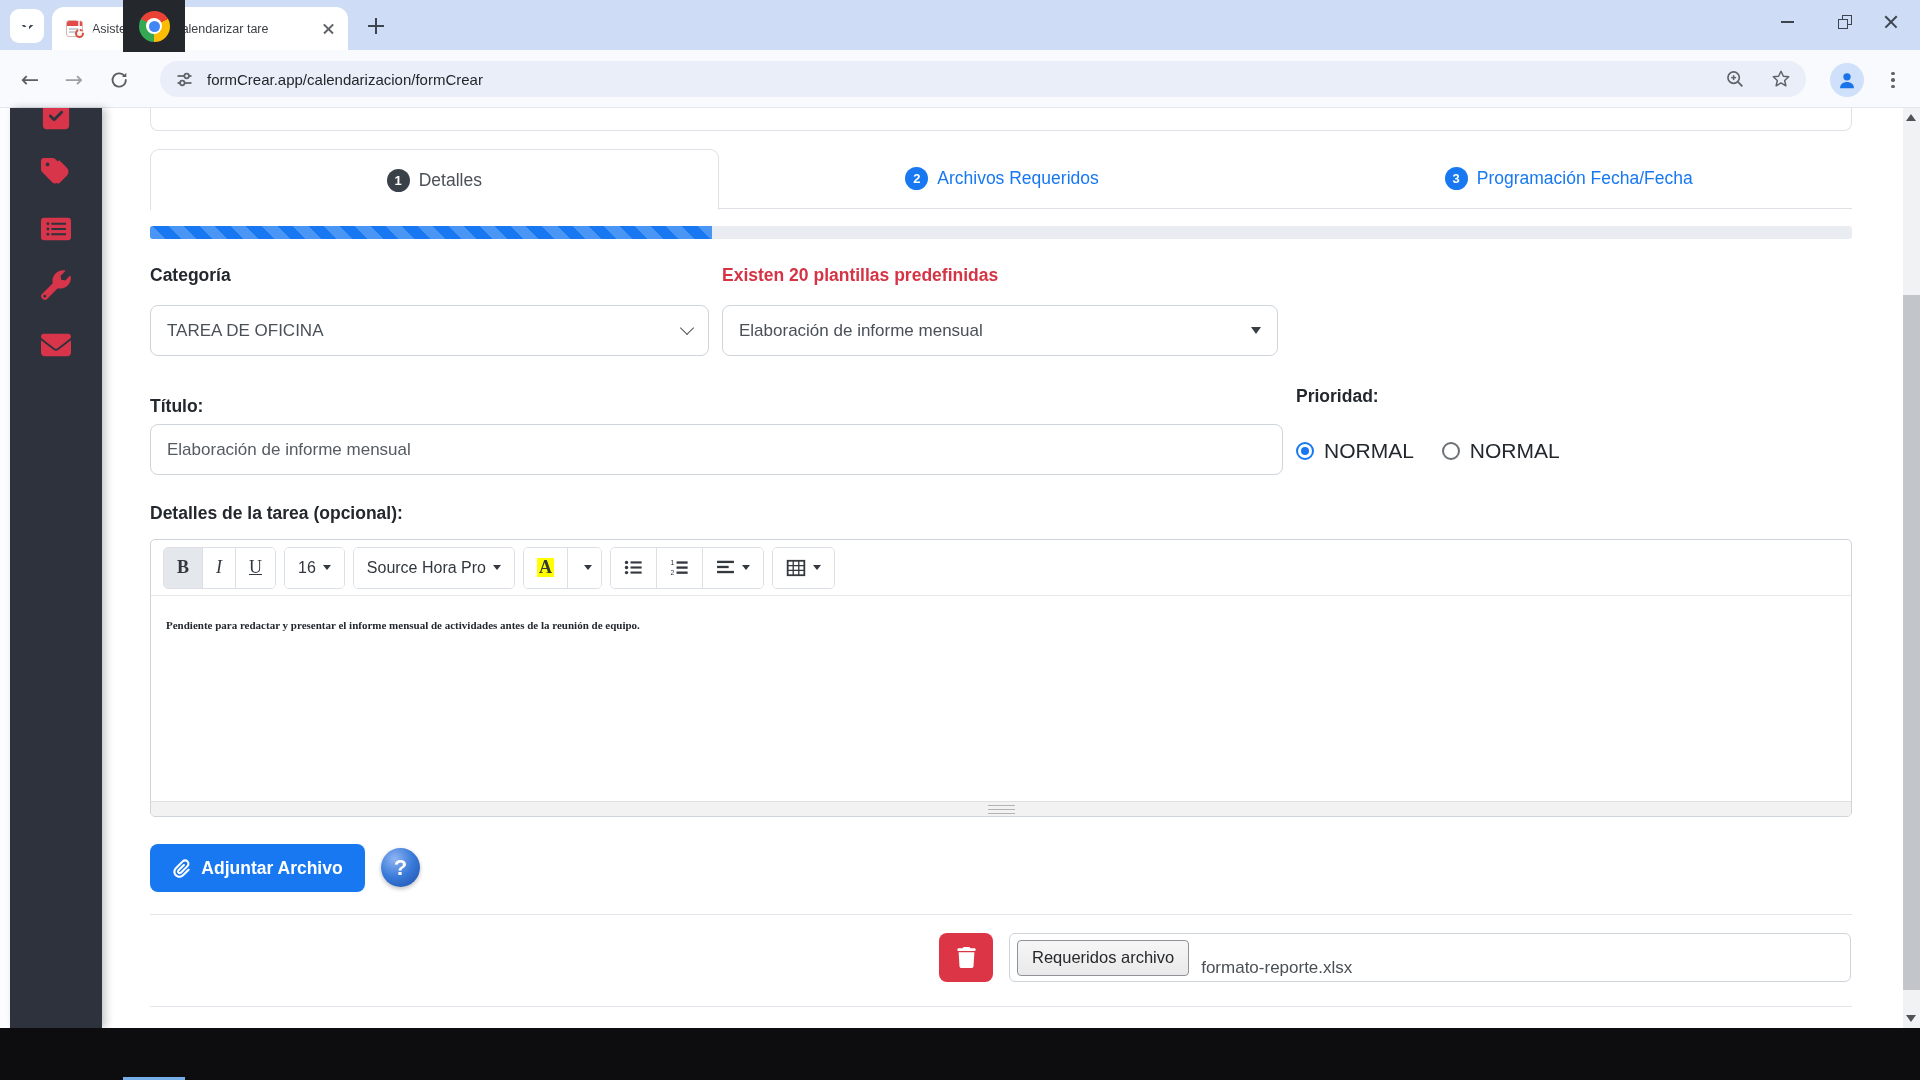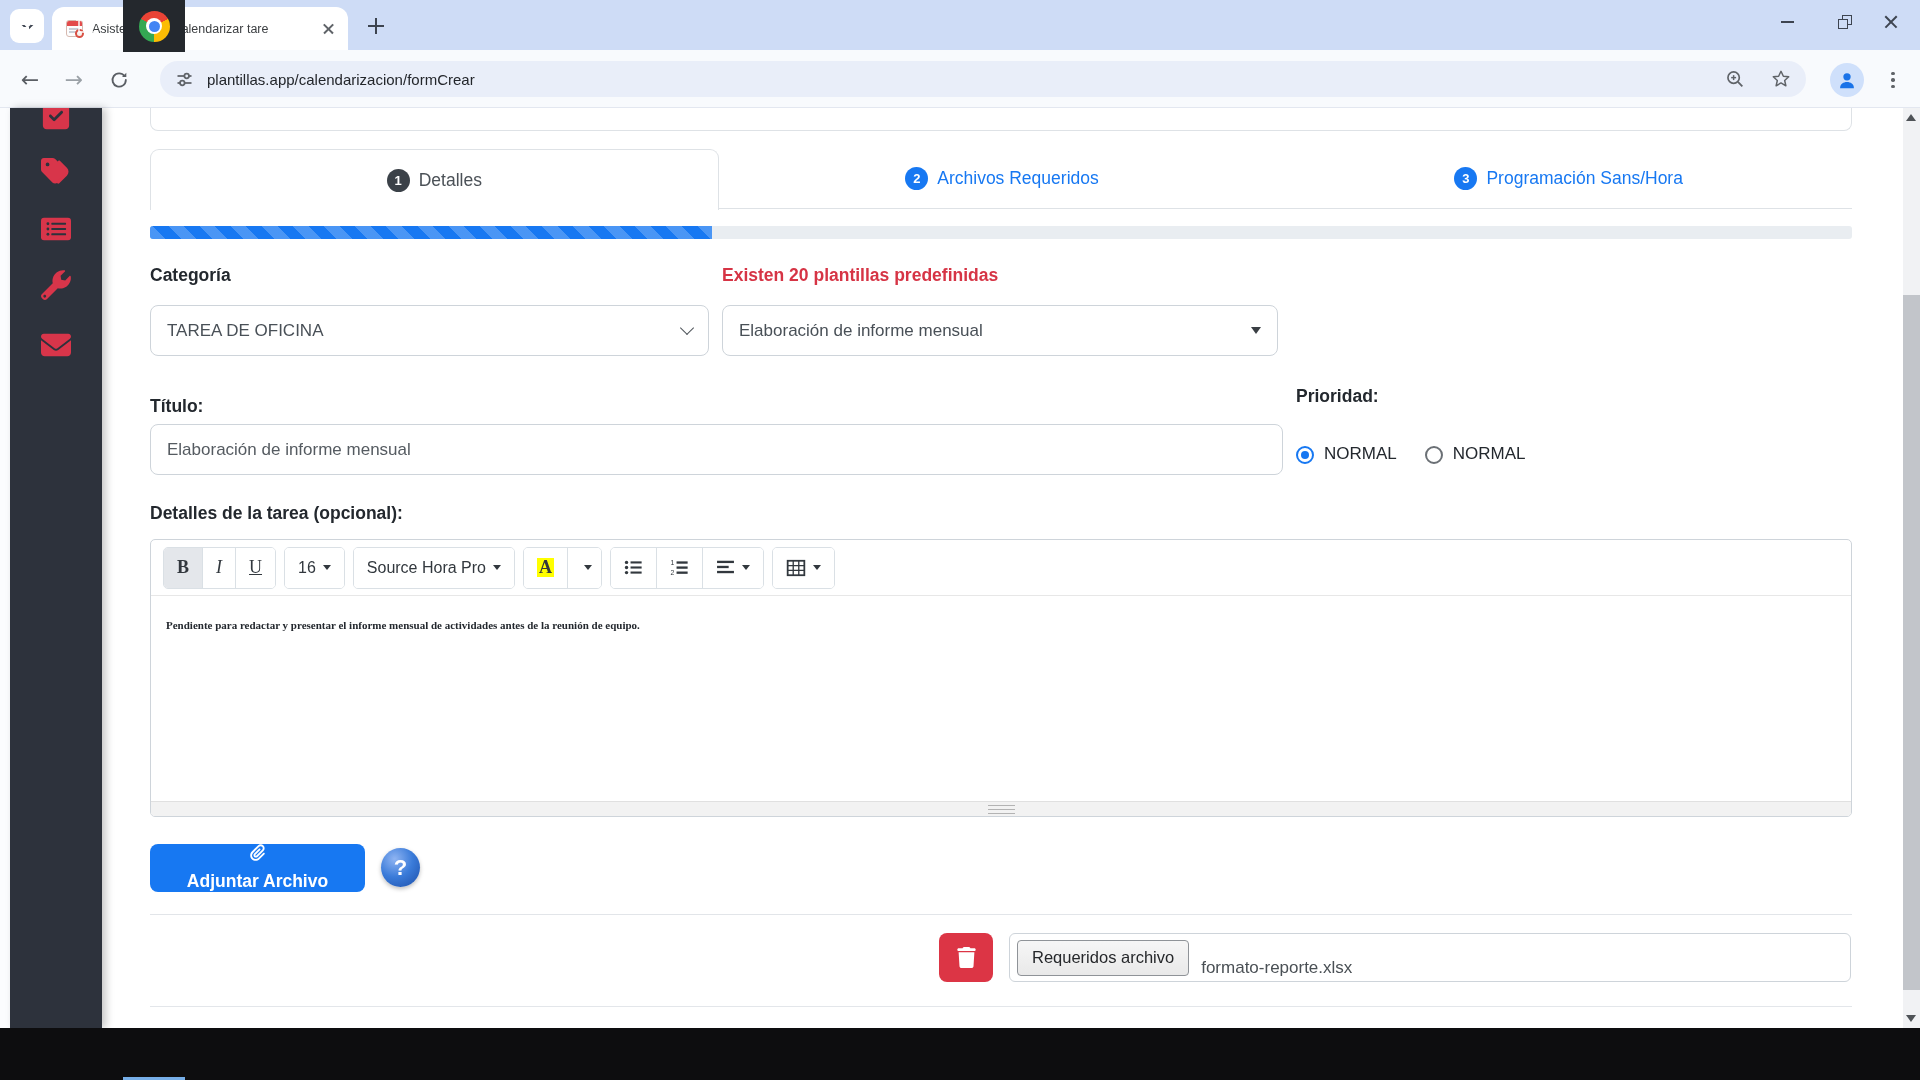--- a/index.html
+++ b/index.html
@@ -86,21 +86,21 @@
     padding:0 16px; font-size:17px; color:#495057; }
   .sel1 { left:150px; top:305px; width:559px; height:51px; }
   .sel2 { left:722px; top:305px; width:556px; height:51px; }
   .sel-chev { margin-left:auto; width:10px; height:10px; border-right:1.8px solid #50565c;
     border-bottom:1.8px solid #50565c; transform:rotate(45deg); margin-top:-5px; }
   .sel-caret { margin-left:auto; width:0; height:0; border-left:5.5px solid transparent;
     border-right:5.5px solid transparent; border-top:7px solid #3a3f44; }
   .tinput { background:#fff; border:1px solid #ced4da; border-radius:8px; display:flex; align-items:center;
     padding:0 16px; font-size:17px; color:#555b61; }
   .title-input { left:150px; top:424px; width:1133px; height:51px; }
-  .radio-row { left:1296px; top:438px; height:26px; display:flex; align-items:flex-end; gap:10px; font-size:17px; color:#23282e; }
+  .radio-row { left:1296px; top:438px; height:26px; display:flex; align-items:center; gap:10px; font-size:21px; color:#23282e; }
   .radio { width:18px; height:18px; border-radius:50%; position:relative; flex:0 0 auto; }
   .radio.sel { border:2px solid #1778f2; }
   .radio.sel::after { content:""; position:absolute; left:3px; top:3px; width:8px; height:8px; border-radius:50%; background:#1778f2; }
   .radio.unsel { border:2px solid #6b7075; }
   .radio-gap { width:8px; }
 
   
   .editor { left:150px; top:539px; width:1702px; height:278px; background:#fff; border:1px solid #ced4da; border-radius:5px; }
   .ed-toolbar { position:absolute; left:0; top:0; width:100%; height:56px; border-bottom:1px solid #e7e7e7;
     display:flex; align-items:center; padding:0 12px; gap:8px; }
@@ -118,21 +118,21 @@
     background:#ffff00; padding:0 2px; line-height:1.1; }
   .ed-content { position:absolute; left:0; top:57px; width:100%; height:205px; padding:22px 15px; }
   .ed-text { font-size:11px; font-weight:bold; color:#23282e;font-family:Liberation Serif, serif; }
   .ed-status { position:absolute; left:0; bottom:0; width:100%; height:15px; background:#f2f2f2;
     border-top:1px solid #e0e0e0; border-radius:0 0 4px 4px; display:flex; align-items:center; justify-content:center; }
   .grip { width:27px; height:9px; display:flex; flex-direction:column; justify-content:space-between; }
   .grip span { display:block; height:1px; background:#b3b3b3; }
 
   
   .attach-btn { left:150px; top:844px; width:215px; height:48px; background:#1778f2; border-radius:8px;
-    display:flex; align-items:center; justify-content:center; gap:10px; color:#fff; font-size:17.5px; font-weight:bold;flex-direction:column; }
+    display:flex; align-items:center; justify-content:center; gap:10px; color:#fff; font-size:17.5px; font-weight:bold; }
   .help-ball { left:381px; top:848px; width:39px; height:39px; border-radius:50%;
     background:radial-gradient(circle at 35% 28%, #8fb4f2 0%, #3a7bd9 48%, #1d4ea8 100%);
     display:flex; align-items:center; justify-content:center; color:#fff; font-weight:bold; font-size:22px;
     box-shadow:0 2px 4px rgba(0,0,0,0.25); }
   .hr1 { left:150px; top:914px; width:1702px; height:1px; background:#e2e5e9; }
   .desc-input { left:150px; top:933px; width:785px; height:49px; }
   .del-btn { left:939px; top:933px; width:54px; height:49px; background:#dc3545; border-radius:8px;
     display:flex; align-items:center; justify-content:center; }
   .filebox { left:1009px; top:933px; width:842px; height:49px; background:#fff; border:1px solid #ced4da;
     border-radius:6px; display:flex; align-items:center; padding:0 7px; }
@@ -210,21 +210,21 @@
       <path d="M20.8 3.2v5.2h-5.2z" fill="#5a5e64"></path>
     </svg>
   </div>
   <div class="abs omnibox">
     <svg width="21" height="21" viewBox="0 0 24 24">
       <line x1="4" y1="8" x2="20" y2="8" stroke="#5f6368" stroke-width="2"></line>
       <circle cx="14.5" cy="8" r="2.6" fill="#e9eef9" stroke="#5f6368" stroke-width="2"></circle>
       <line x1="4" y1="16" x2="20" y2="16" stroke="#5f6368" stroke-width="2"></line>
       <circle cx="9.5" cy="16" r="2.6" fill="#e9eef9" stroke="#5f6368" stroke-width="2"></circle>
     </svg>
-    <span class="url-text">plantillas.app/calendarizacion/formCrear</span>
+    <span class="url-text">formCrear.app/calendarizacion/formCrear</span>
     <svg width="22" height="22" viewBox="0 0 24 24" style="margin-right:24px;">
       <circle cx="10.5" cy="10.5" r="6.2" fill="none" stroke="#5f6368" stroke-width="1.8"></circle>
       <line x1="15.2" y1="15.2" x2="20" y2="20" stroke="#5f6368" stroke-width="2"></line>
       <line x1="7.8" y1="10.5" x2="13.2" y2="10.5" stroke="#5f6368" stroke-width="1.6"></line>
       <line x1="10.5" y1="7.8" x2="10.5" y2="13.2" stroke="#5f6368" stroke-width="1.6"></line>
     </svg>
     <svg width="22" height="22" viewBox="0 0 24 24">
       <polygon points="12,3.6 14.6,9 20.4,9.6 16,13.6 17.3,19.4 12,16.3 6.7,19.4 8,13.6 3.6,9.6 9.4,9" fill="none" stroke="#5f6368" stroke-width="1.6" stroke-linejoin="round"></polygon>
     </svg>
   </div>
@@ -288,21 +288,21 @@
     <div class="wtab active">
       <span class="badge dark">1</span>
       <span>Detalles</span>
     </div>
     <div class="wtab inactive">
       <span class="badge blue">2</span>
       <span>Archivos Requeridos</span>
     </div>
     <div class="wtab inactive">
       <span class="badge blue">3</span>
-      <span>Programación Sans/Hora</span>
+      <span>Programación Fecha/Fecha</span>
     </div>
   </div>
 
   <div class="abs progress">
     <div class="progress-fill" style="width: 33%;"></div>
   </div>
 
   <div class="abs flabel" style="left:150px; top:265px;">Categoría</div>
   <div class="abs notice">Existen 20 plantillas predefinidas</div>
 

